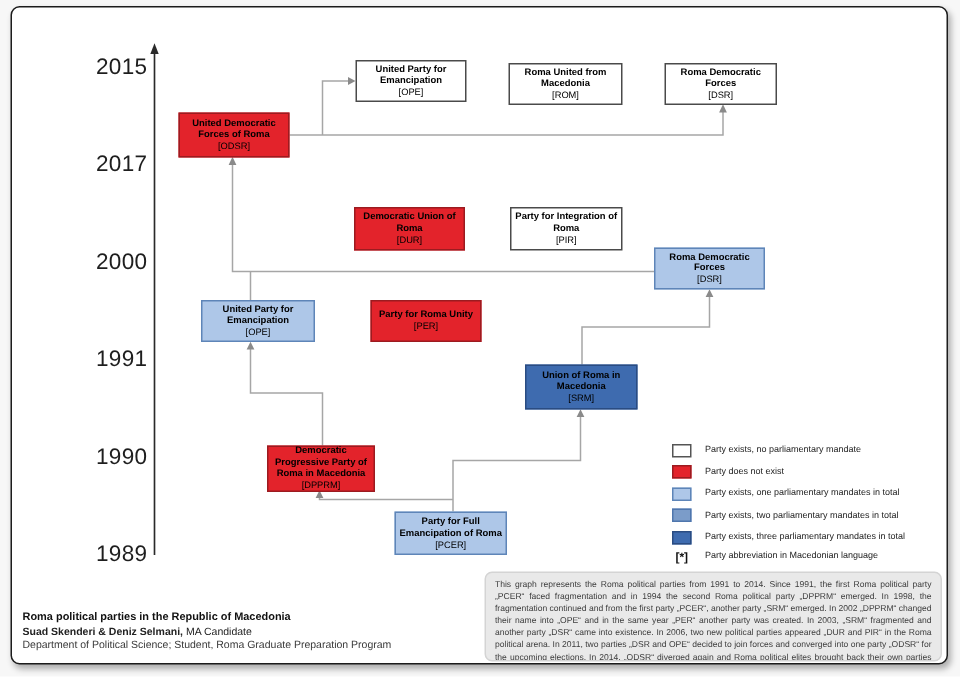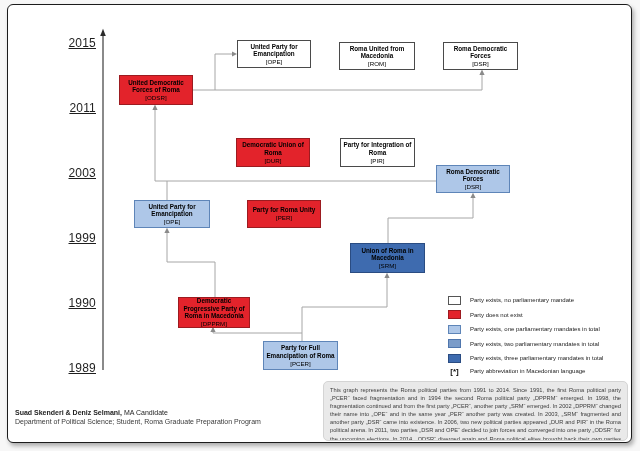--- a/index.html
+++ b/index.html
@@ -9,21 +9,21 @@
     font-family:"Liberation Sans","DejaVu Sans",sans-serif;
   }
   #frame{
     position:absolute;left:7px;top:4px;width:623px;height:437px;
     background:#ffffff;border:1.5px solid #1c1c1c;border-radius:6px;
     box-shadow:2px 3px 4px rgba(0,0,0,.30);
   }
   #wires{position:absolute;left:0;top:0;width:640px;height:451px;pointer-events:none}
   .yearlbl{
     position:absolute;width:32px;left:64px;text-align:right;
-    font-size:12px;color:#1e1e1e;letter-spacing:.2px;text-decoration:underline;
+    font-size:15px;color:#1e1e1e;letter-spacing:.2px;
   }
   .node{
     position:absolute;box-sizing:border-box;
     display:flex;flex-direction:column;align-items:center;justify-content:center;
     text-align:center;padding:1px 2px;
     font-size:6.3px;font-weight:bold;line-height:1.18;color:#000;
   }
   .node .nabbr{font-weight:normal;font-size:6.2px;margin-top:.5px}
   .red{background:var(--red,#E3232B);border:1px solid #9c1b20}
   .white{background:#ffffff;border:1px solid #4a4a4a}
@@ -78,23 +78,23 @@
   <path d="M384.4,278 L389.6,278 L387,272.8 Z" fill="#8a8a8a"></path>
 
   <path d="M302,333 H213 V329.5" stroke="#A6A6A6" stroke-width="1" fill="none"></path>
   <path d="M210.4,332 L215.6,332 L213,326.8 Z" fill="#8a8a8a"></path>
 
   <path d="M215,297 V262 H167 V230.5" stroke="#A6A6A6" stroke-width="1" fill="none"></path>
   <path d="M164.4,233 L169.6,233 L167,227.8 Z" fill="#8a8a8a"></path>
 </svg>
 
 <span class="yearlbl" style="top:36px">2015</span>
-<span class="yearlbl" style="top:101px">2011</span>
-<span class="yearlbl" style="top:166px">2003</span>
-<span class="yearlbl" style="top:231px">1999</span>
+<span class="yearlbl" style="top:101px">2017</span>
+<span class="yearlbl" style="top:166px">2000</span>
+<span class="yearlbl" style="top:231px">1991</span>
 <span class="yearlbl" style="top:296px">1990</span>
 <span class="yearlbl" style="top:361px">1989</span>
 
 <div class="node red" style="left:119px;top:75px;width:74px;height:30px">
   <div class="nname">United Democratic Forces of Roma</div>
   <div class="nabbr">[ODSR]</div>
 </div>
 <div class="node white" style="left:237px;top:40px;width:74px;height:28px">
   <div class="nname">United Party for Emancipation</div>
   <div class="nabbr">[OPE]</div>
@@ -159,17 +159,18 @@
 <div class="legend-row" style="top:353px">
   <span class="sw darkblue"></span>
   <span class="legend-label">Party exists, three parliamentary mandates in total</span>
 </div>
 <div class="legend-row" style="top:366px">
   <span class="star">[*]</span>
   <span class="legend-label">Party abbreviation in Macedonian language</span>
 </div>
 
 <div id="credits">
+  <div id="credit-title">Roma political parties in the Republic of Macedonia</div>
   <div id="credit-authors"><b>Suad Skenderi &amp; Deniz Selmani,</b><span> MA Candidate</span></div>
   <div id="credit-dept">Department of Political Science; Student, Roma Graduate Preparation Program</div>
 </div>
 
 <div id="desc">This graph represents the Roma political parties from 1991 to 2014. Since 1991, the first Roma political party „PCER“ faced fragmentation and in 1994 the second Roma political party „DPPRM“ emerged. In 1998, the fragmentation continued and from the first party „PCER“, another party „SRM“ emerged. In 2002 „DPPRM“ changed their name into „OPE“ and in the same year „PER“ another party was created. In 2003, „SRM“ fragmented and another party „DSR“ came into existence. In 2006, two new political parties appeared „DUR and PIR“ in the Roma political arena. In 2011, two parties „DSR and OPE“ decided to join forces and converged into one party „ODSR“ for the upcoming elections. In 2014, „ODSR“ diverged again and Roma political elites brought back their own parties „OPE and DSR“. In the same period, another Roma political party appeared „ROM“. Abbreviations in the graph are in Macedonian language.</div>
 
 </body></html>

